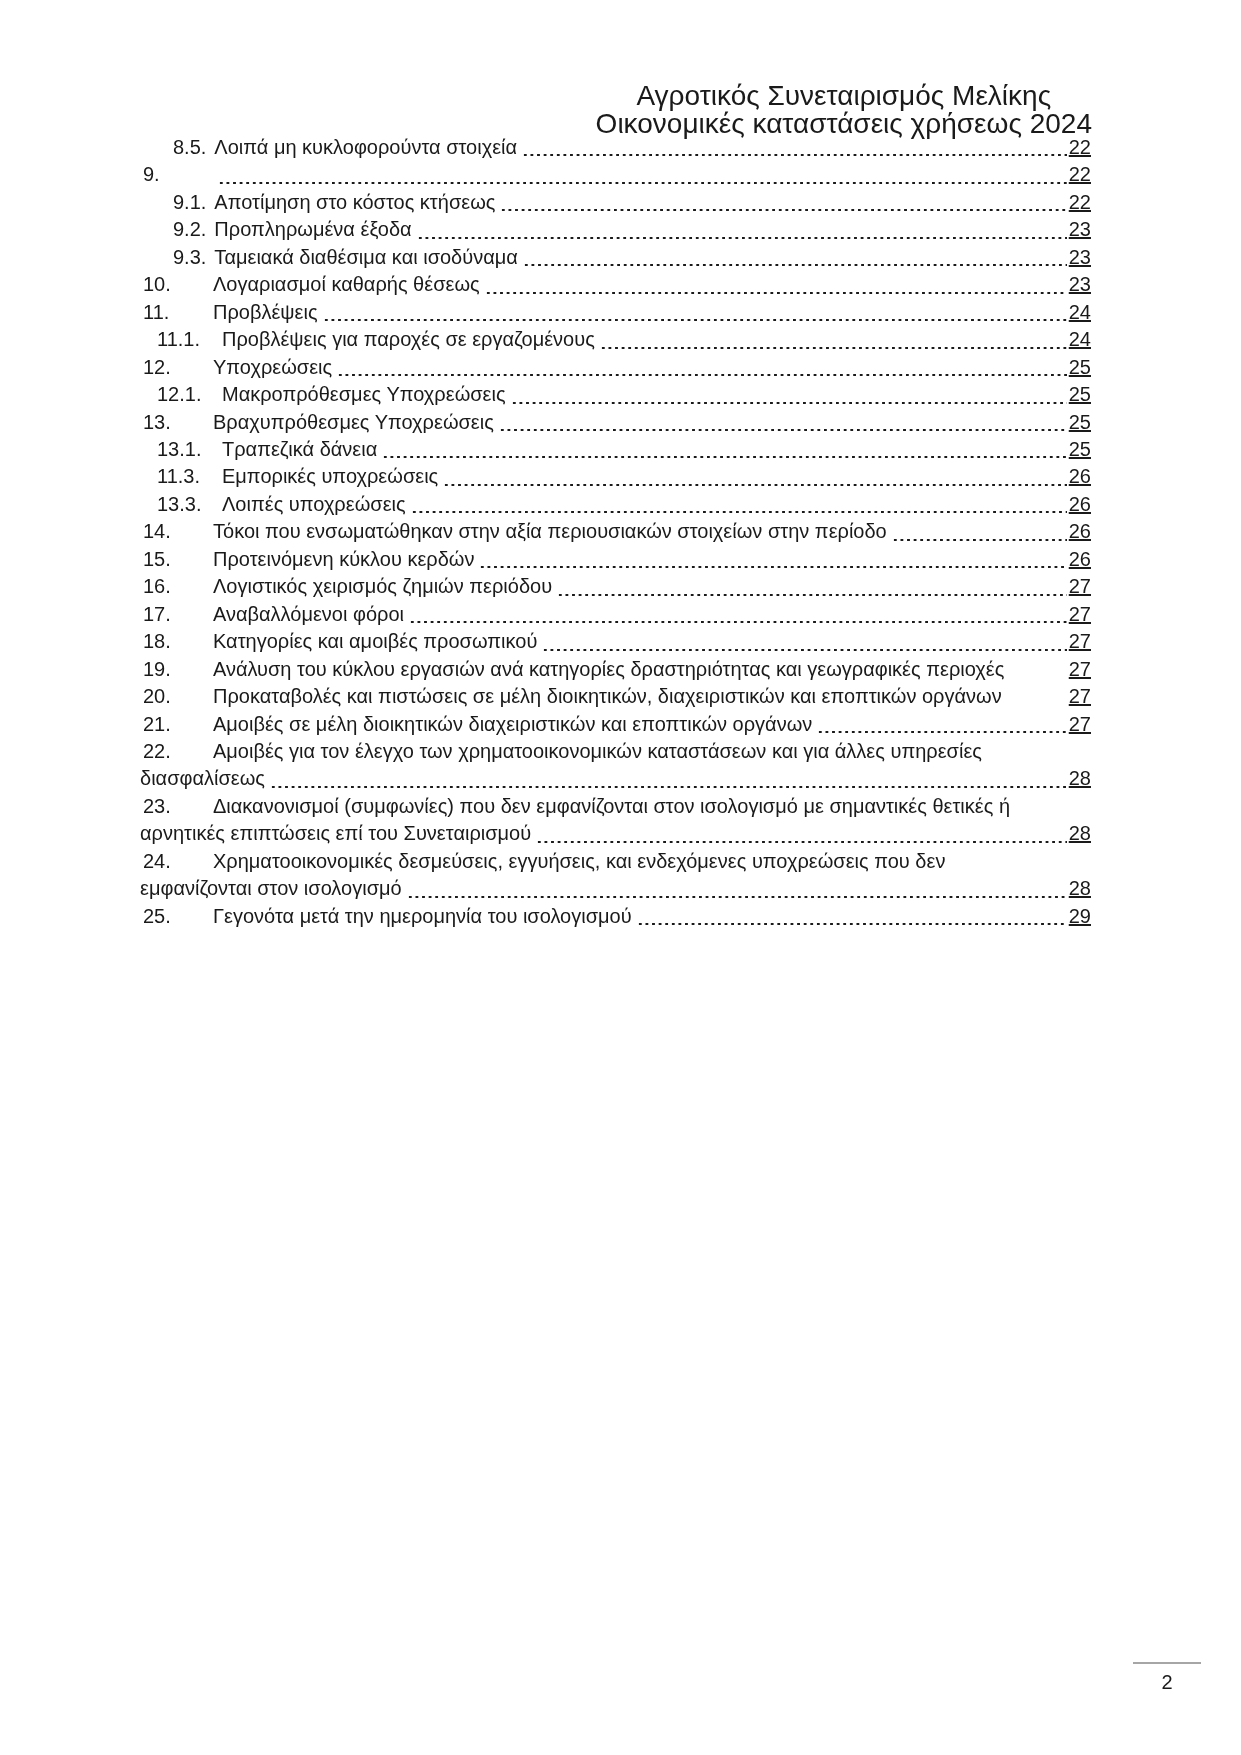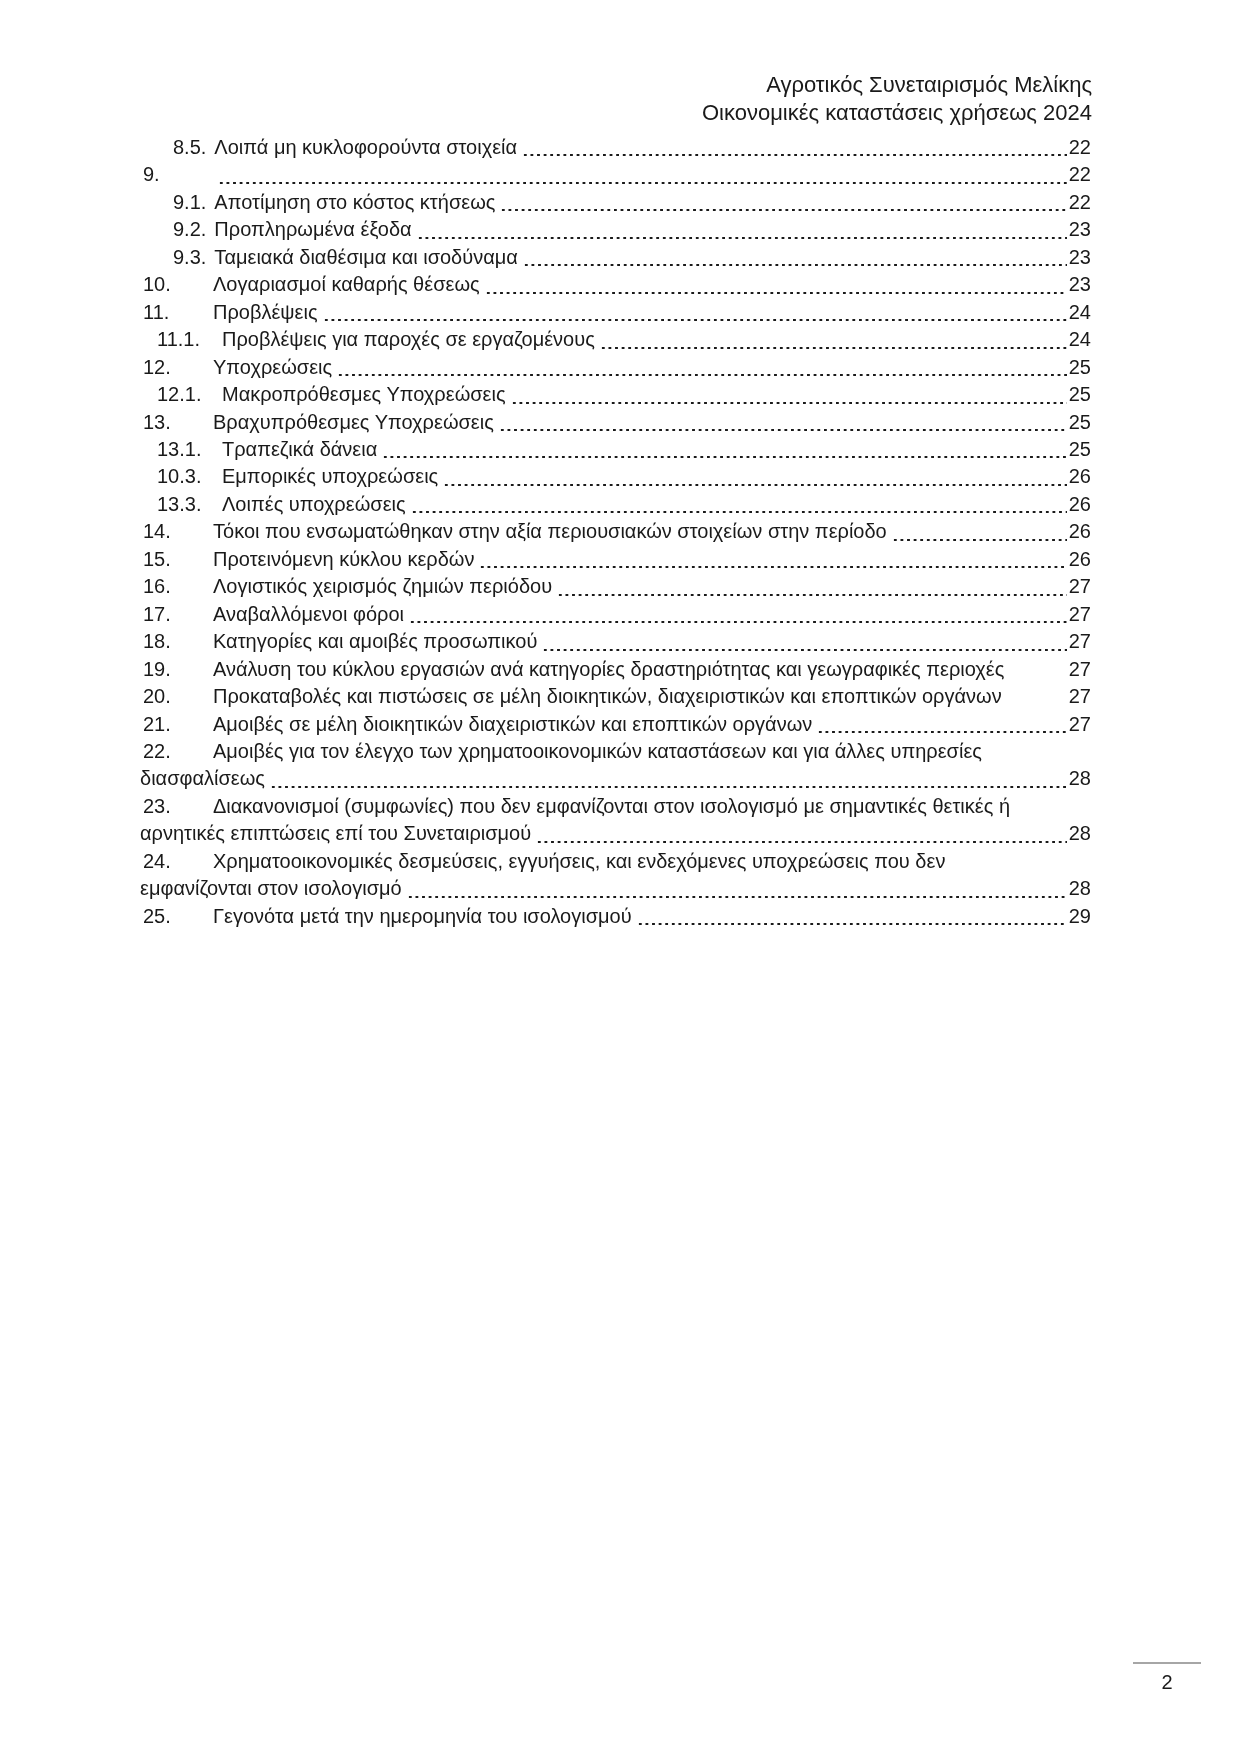--- a/index.html
+++ b/index.html
@@ -8,24 +8,24 @@
     position: relative;
     width: 1241px;
     height: 1755px;
     background: #ffffff;
     color: var(--text);
     font-family: "Liberation Sans", "DejaVu Sans", sans-serif;
     overflow: hidden;
   }
   .header {
     position: absolute;
-    top: 71px;
+    top: 82px;
     right: 149px;
-    text-align: right;
-    font-size: 22px;
+    text-align: center;
+    font-size: 28px;
     line-height: 28px;
     white-space: nowrap;
   }
   .toc {
     position: absolute;
     left: 103px;
     top: 134px;
     width: 988px;
     font-size: 20px;
     line-height: 27.45px;
@@ -44,21 +44,21 @@
     flex: 1 1 0;
     min-width: 6px;
     margin: 0 2px 0 5px;
     background-image: radial-gradient(circle, var(--text) 1.15px, transparent 1.35px);
     background-size: 6.6px 6px;
     background-repeat: repeat-x;
     background-position: left bottom 3px;
     overflow: hidden;
   }
   .leader.no-dots { background: none; }
-  .page-num { flex: none; }
+  .page-num { flex: none; text-decoration: underline; }
   .footer-rule {
     position: absolute;
     left: 1133px;
     top: 1662px;
     width: 68px;
     height: 2px;
     background: var(--rule);
   }
   .footer-page {
     position: absolute;
@@ -145,21 +145,21 @@
         <span class="leader">&nbsp;</span>
         <span class="page-num">25</span>
       </div>
       <div class="toc-row lv3">
         <span class="num">13.1.</span>
         <span class="text">Τραπεζικά δάνεια</span>
         <span class="leader">&nbsp;</span>
         <span class="page-num">25</span>
       </div>
       <div class="toc-row lv3">
-        <span class="num">10.3.</span>
+        <span class="num">11.3.</span>
         <span class="text">Εμπορικές υποχρεώσεις</span>
         <span class="leader">&nbsp;</span>
         <span class="page-num">26</span>
       </div>
       <div class="toc-row lv3">
         <span class="num">13.3.</span>
         <span class="text">Λοιπές υποχρεώσεις</span>
         <span class="leader">&nbsp;</span>
         <span class="page-num">26</span>
       </div>

